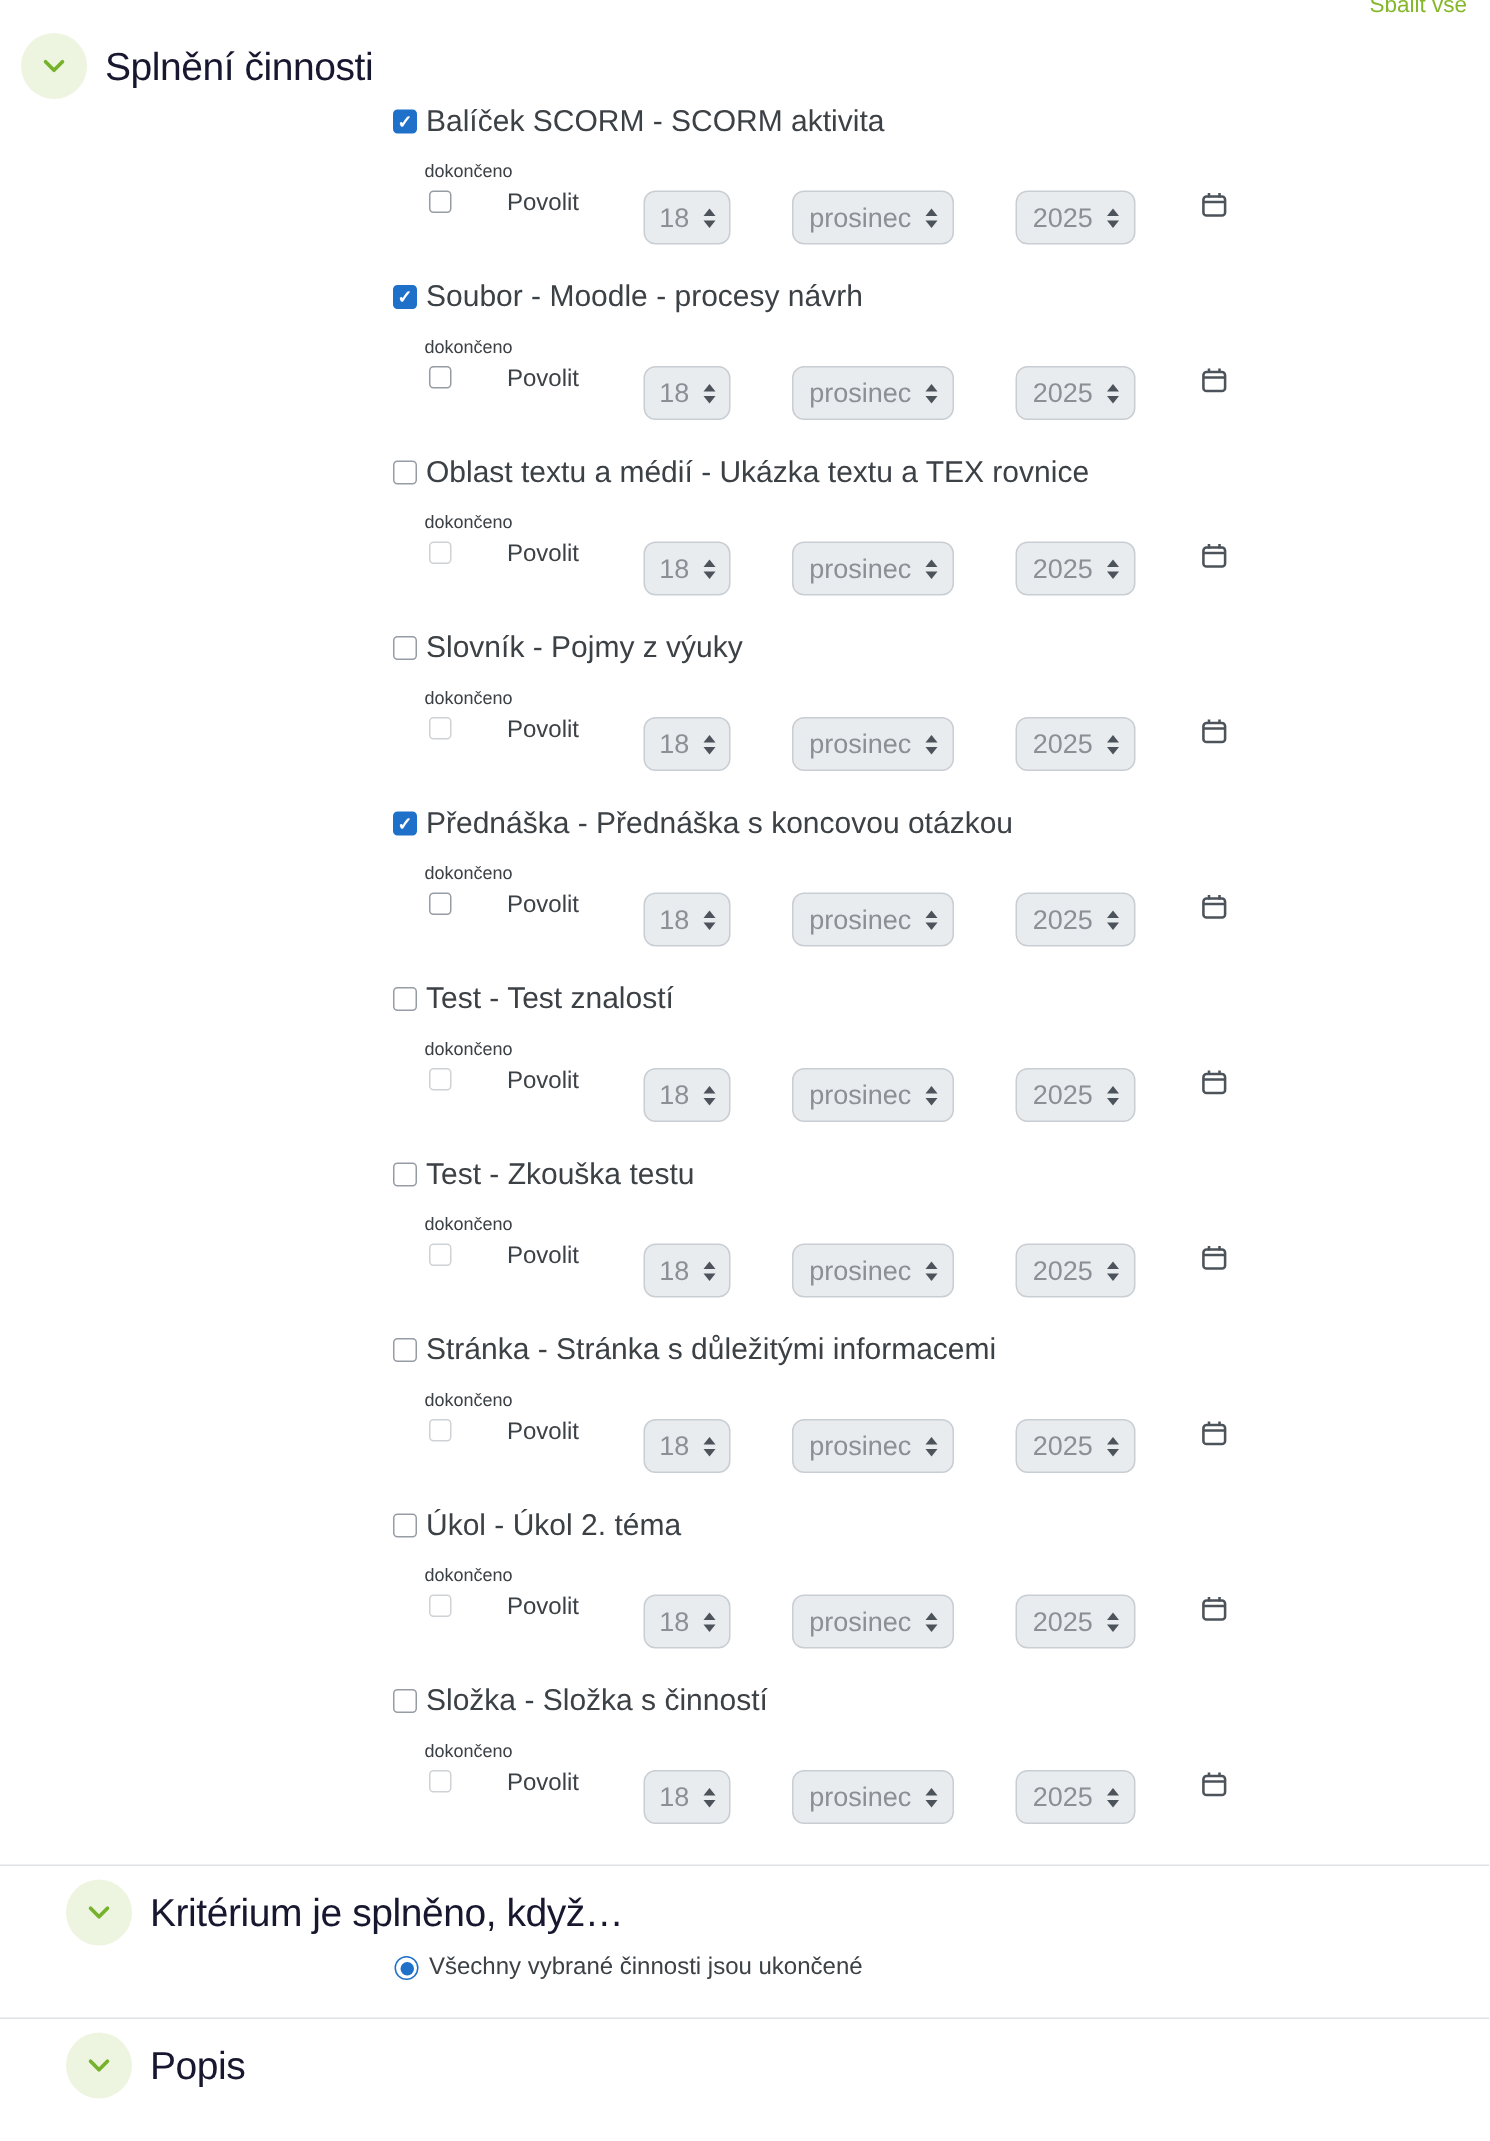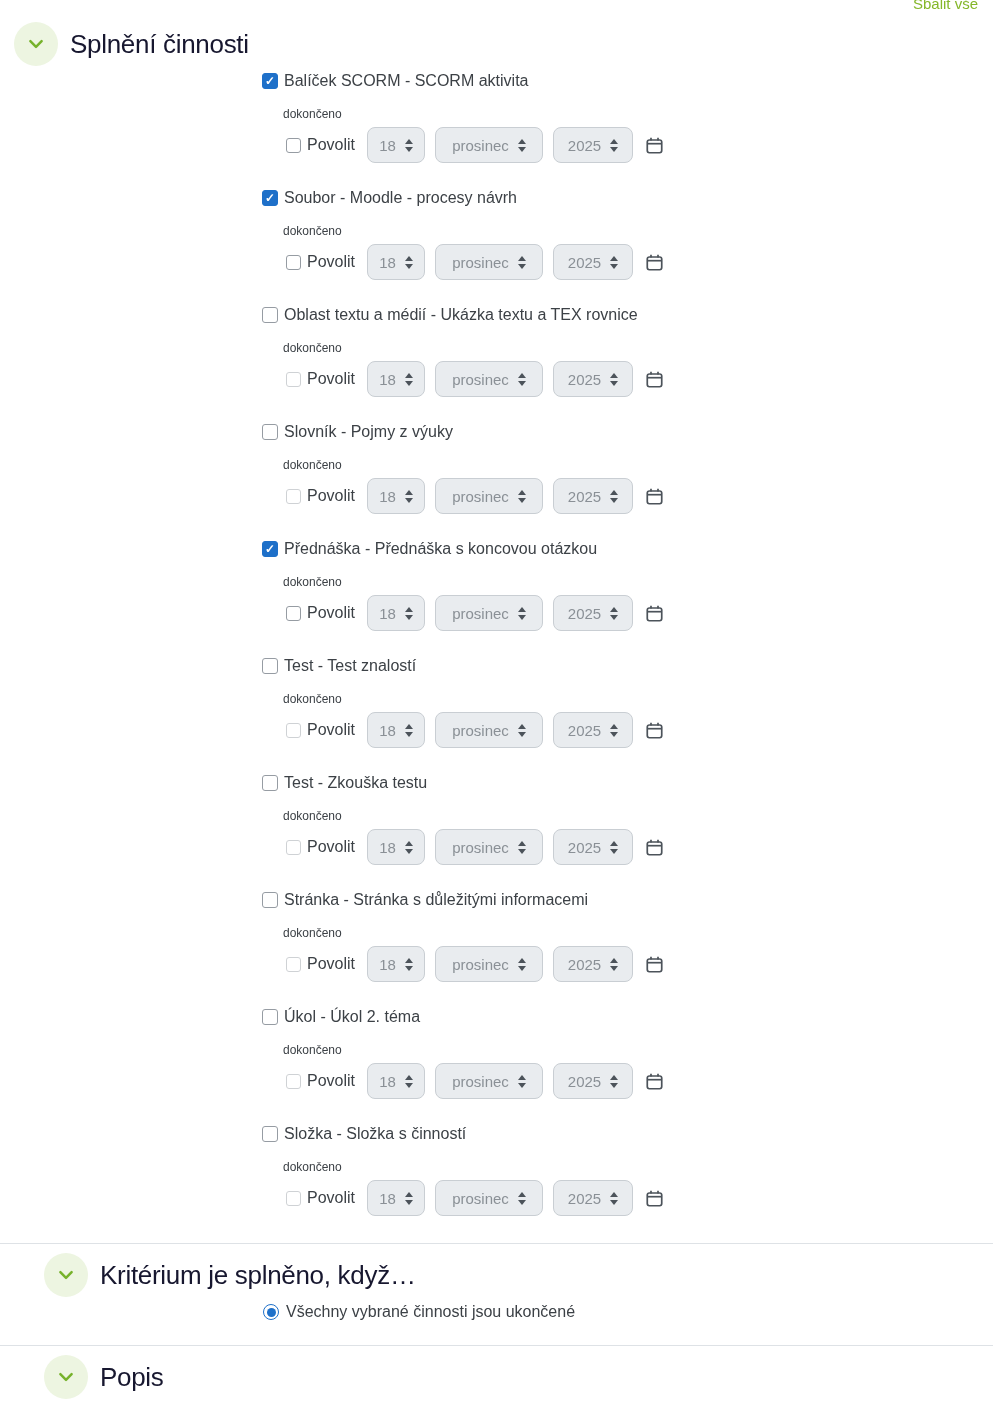--- a/index.html
+++ b/index.html
@@ -23,40 +23,40 @@
     flex:0 0 44px; cursor:pointer;
   }
   .section-title {
     margin-left:12px; font-size:26px; font-weight:400; color:#17172f;
     letter-spacing:-0.3px;
   }
 
   .rows { margin-left:262px; margin-top:7px; }
   .activity-row { margin-bottom:27px; }
   .act-line { display:flex; align-items:center; height:16px; line-height:16px; }
-  .act-label { margin-left:6px; font-size:16px; color:#3c4146; white-space:nowrap; }
+  .act-label { margin-left:6px; font-size:20px; color:#3c4146; white-space:nowrap; }
   .done-line { margin:17px 0 5px 21px; font-size:12px; color:#3c4146; height:16px; line-height:16px; }
-  .enable-line { display:flex; align-items:center; height:36px; padding-left:24px; }
+  .enable-line { display:flex; align-items:flex-start; height:36px; padding-left:24px;gap:31px; }
   .enable-label { margin-left:6px; margin-right:12px; font-size:16px; color:#3c4146; }
 
   .checkbox {
     width:16px; height:16px; border:1px solid #969ca3; border-radius:3px;
     background:#fff; display:flex; align-items:center; justify-content:center;
     cursor:pointer; flex:0 0 auto;
   }
   .checkbox .check { display:none; color:#fff; font-size:12px; font-weight:bold; line-height:1; }
   .checkbox.checked { background:#1e70c9; border-color:#1e70c9; }
   .checkbox.checked .check { display:block; }
   .checkbox.small { width:15px; height:15px; }
   .checkbox.faded { opacity:0.45; }
 
   .dselect {
     height:36px; border:1px solid #c9ced3; border-radius:8px; background:#e9ecef;
     display:flex; align-items:center; justify-content:center; column-gap:9px;
-    font-size:15px; color:#8a9096; cursor:pointer; flex:0 0 auto;
+    font-size:18px; color:#8a9096; cursor:pointer; flex:0 0 auto;
   }
   .dselect.day { width:58px; }
   .dselect.month { width:108px; margin-left:10px; }
   .dselect.year { width:80px; margin-left:10px; }
   .arrows { display:flex; flex-direction:column; row-gap:3px; }
   .tri-up { width:0; height:0; border-left:4px solid transparent; border-right:4px solid transparent; border-bottom:5px solid #4c535a; }
   .tri-down { width:0; height:0; border-left:4px solid transparent; border-right:4px solid transparent; border-top:5px solid #4c535a; }
 
   .cal-btn { margin-left:12px; width:18px; height:18px; display:flex; align-items:center; justify-content:center; cursor:pointer; }
 

